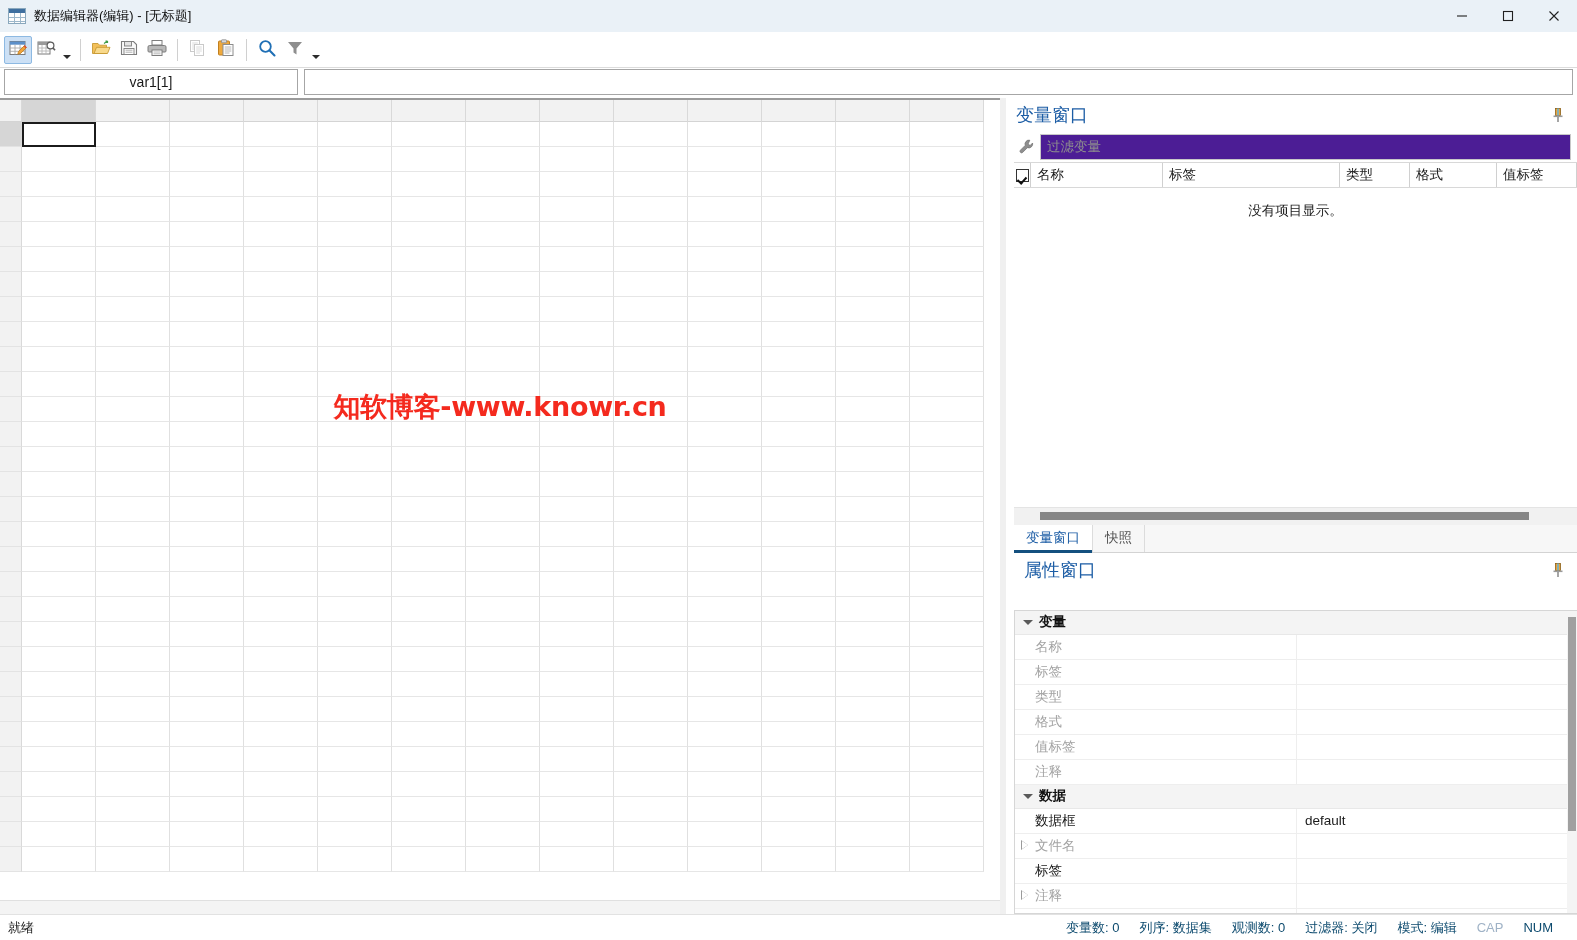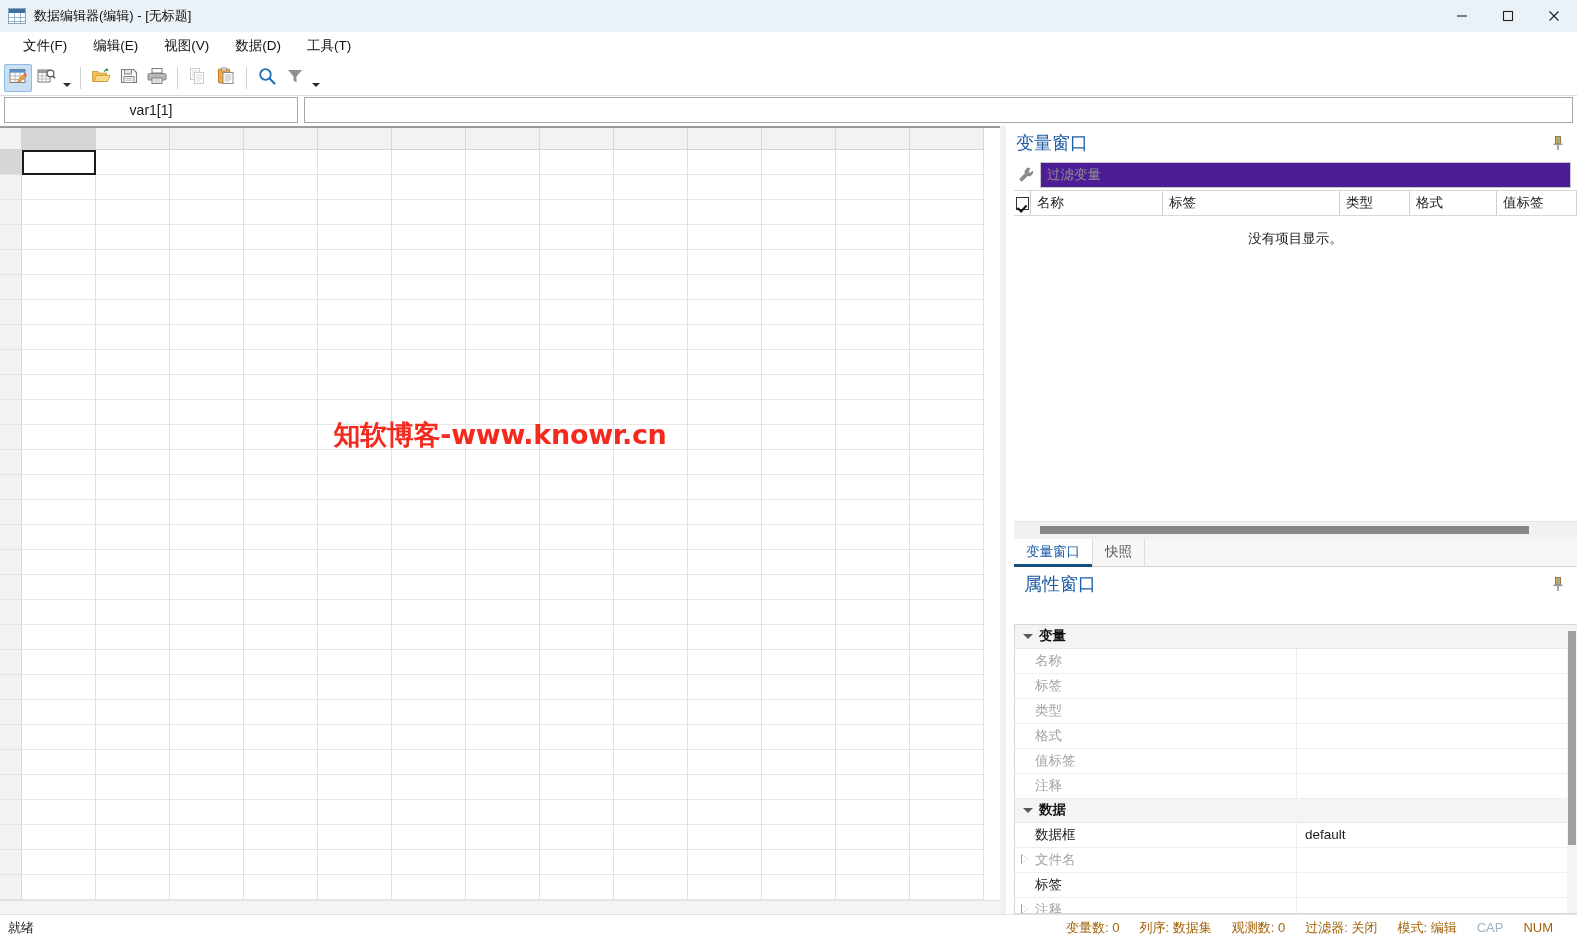--- a/index.html
+++ b/index.html
@@ -133,21 +133,21 @@
   .prop-exp { width: 20px; display: flex; align-items: center; justify-content: center; flex: none; }
   .prop-key { width: 262px; display: flex; align-items: center; font-size: 13.5px; color: #a3a3a3; border-right: 1px solid #eeeeee; flex: none; }
   .prop-row.strong .prop-key { color: #1a1a1a; }
   .prop-val { flex: 1; display: flex; align-items: center; padding-left: 8px; font-size: 13.5px; color: #a3a3a3; }
   .prop-row.strong .prop-val { color: #1a1a1a; }
 
   
   .statusbar { height: 26px; background: #fff; border-top: 1px solid #e2e2e2; display: flex; align-items: center; flex: none; font-size: 13px; }
   .status-left { padding-left: 8px; color: #1a1a1a; }
   .status-right { margin-left: auto; display: flex; align-items: center; padding-right: 14px; }
-  .status-seg { padding: 0 10px; color: #a16207; white-space: nowrap; }
+  .status-seg { padding: 0 10px; color: #0c4a6e; white-space: nowrap; }
   .status-seg.dim { color: #9fb2c6; }
 </style>
 </head>
 <body>
 
 <div id="app">
 
   <div class="titlebar">
     <div class="title-icon">
       <div class="grid-ico">
@@ -170,27 +170,20 @@
           </svg>
       </div>
       <div class="win-btn close">
         <svg width="12" height="12" viewBox="0 0 12 12">
             <path d="M1.5 1.5 L10.5 10.5 M10.5 1.5 L1.5 10.5" stroke="currentColor" stroke-width="1.1" fill="none"></path>
           </svg>
       </div>
     </div>
   </div>
 
-  <div class="menubar">
-    <div class="menu-item">文件(F)</div>
-    <div class="menu-item">编辑(E)</div>
-    <div class="menu-item">视图(V)</div>
-    <div class="menu-item">数据(D)</div>
-    <div class="menu-item">工具(T)</div>
-  </div>
 
   <div class="toolbar">
     <div class="tb-btn active">
       <span>
         <svg width="20" height="20" viewBox="0 0 20 20">
           <rect x="2" y="3.5" width="15" height="13" fill="#fff" stroke="#7a7a7a" stroke-width="1"></rect>
           <rect x="2" y="3.5" width="15" height="3.2" fill="#5b8fc9"></rect>
           <path d="M2 10 H17 M2 13.3 H17 M7 6.7 V16.5 M12 6.7 V16.5" stroke="#a9a9a9" stroke-width="0.9"></path>
           <path d="M10.5 13.5 L16.5 7.5 L18.5 9.5 L12.5 15.5 L9.8 16.2 Z" fill="#f0a33a" stroke="#c07d20" stroke-width="0.8"></path>
           <path d="M16.2 7.8 L18.2 9.8" stroke="#d94a3d" stroke-width="1.4"></path>

